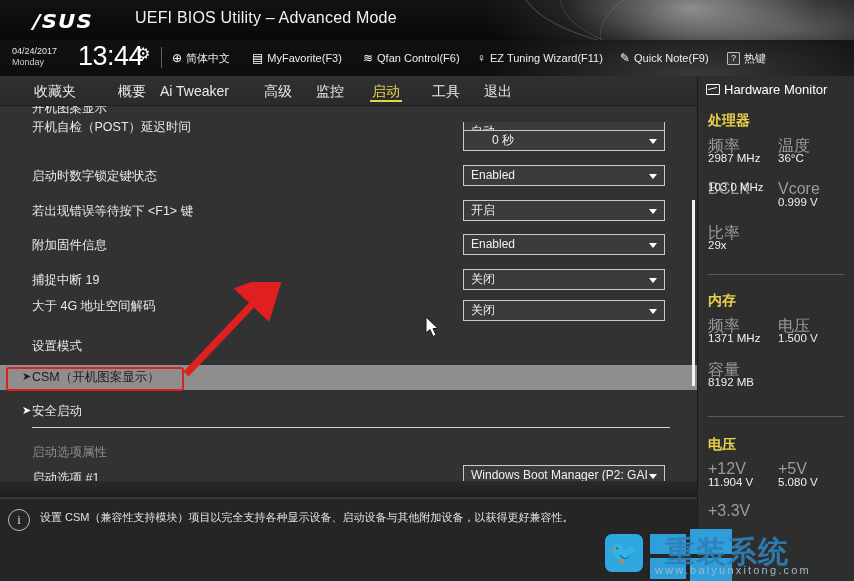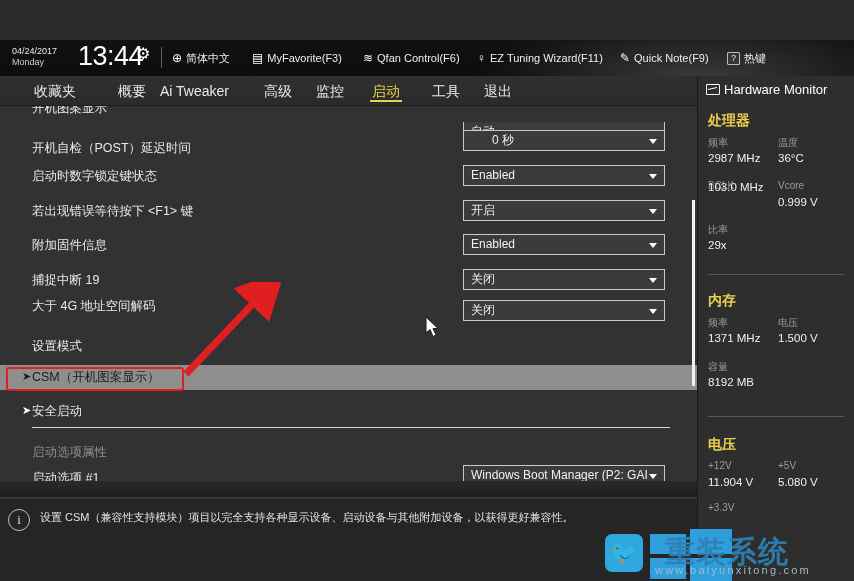--- a/index.html
+++ b/index.html
@@ -158,21 +158,21 @@
   }
   .monitor-ic::after {
     content: ""; position: absolute; left: 1px; top: 3px; width: 9px; height: 3px;
     border-top: 1.5px solid #ffffff; transform: skewY(-14deg);
   }
   .hwm-section {
     position: absolute; left: 10px;
     font-size: 14px; color: #e9d24a; font-weight: bold;
   }
   .hwm-key {
-    position: absolute; font-size: 10px; color: #9b9b9b; text-align: center;
+    position: absolute; font-size: 16px; color: #9b9b9b; text-align: center;
   }
   .hwm-val {
     position: absolute; font-size: 11.5px; color: #f0f0f0;
   }
   .hwm-rule {
     position: absolute; left: 10px; width: 136px; height: 1px; background: #5a5a5a;
   }
 
   
   .statusbar {
@@ -223,20 +223,27 @@
   .wm-url {
     position: absolute; left: 95px; top: 40px;
     font-size: 11px; color: #9fb9cc; letter-spacing: 2.2px;
   }
 </style>
 </head>
 <body>
 
 <div id="screen">
 
+  <div class="titlebar">
+    <div class="tb-swoosh" style="left:520px;top:-92px;width:430px;height:150px;"></div>
+    <div class="tb-swoosh" style="left:560px;top:-72px;width:420px;height:140px;border-color:rgba(255,255,255,0.13);"></div>
+    <div class="tb-swoosh" style="left:600px;top:-40px;width:400px;height:150px;border-color:rgba(255,255,255,0.10);"></div>
+    <div class="asus-logo">/SUS</div>
+    <div class="title-text">UEFI BIOS Utility – Advanced Mode</div>
+  </div>
 
   <div class="infobar">
     <div class="date-block">
       <div>04/24/2017</div>
       <div class="dow">Monday</div>
     </div>
     <div class="clock">13:44</div>
     <div class="gear-ic">⚙</div>
     <div class="vsep"></div>
     <div id="tools-host">
@@ -277,21 +284,21 @@
         <div class="tab active" style="left: 370px;">启动</div>
         <div class="tab" style="left: 430px;">工具</div>
         <div class="tab" style="left: 482px;">退出</div>
       </div>
   </div>
 
   <div class="main">
     <div id="rows-host">
         <div class="rowlabel" style="top: -6px; clip-path: inset(6px 0px 0px);">开机图案显示</div>
         <div class="ddl clip-top" style="top: -8px; left: 463px; width: 202px; margin-top: 24px;"><span>自动</span><span class="caret"></span></div>
-        <div class="rowlabel" style="top: 34px;">开机自检（POST）延迟时间</div>
+        <div class="rowlabel" style="top: 13px;">开机自检（POST）延迟时间</div>
         <div class="ddl" style="top: 24px; left: 463px; width: 202px; padding-left: 28px;"><span>0 秒</span><span class="caret"></span></div>
         <div class="rowlabel" style="top: 62px;">启动时数字锁定键状态</div>
         <div class="ddl" style="top: 59px; left: 463px; width: 202px;"><span>Enabled</span><span class="caret"></span></div>
         <div class="rowlabel" style="top: 97px;">若出现错误等待按下 &lt;F1&gt; 键</div>
         <div class="ddl" style="top: 94px; left: 463px; width: 202px;"><span>开启</span><span class="caret"></span></div>
         <div class="rowlabel" style="top: 131px;">附加固件信息</div>
         <div class="ddl" style="top: 128px; left: 463px; width: 202px;"><span>Enabled</span><span class="caret"></span></div>
         <div class="rowlabel" style="top: 166px;">捕捉中断 19</div>
         <div class="ddl" style="top: 163px; left: 463px; width: 202px;"><span>关闭</span><span class="caret"></span></div>
         <div class="rowlabel" style="top: 192px;">大于 4G 地址空间解码</div>

